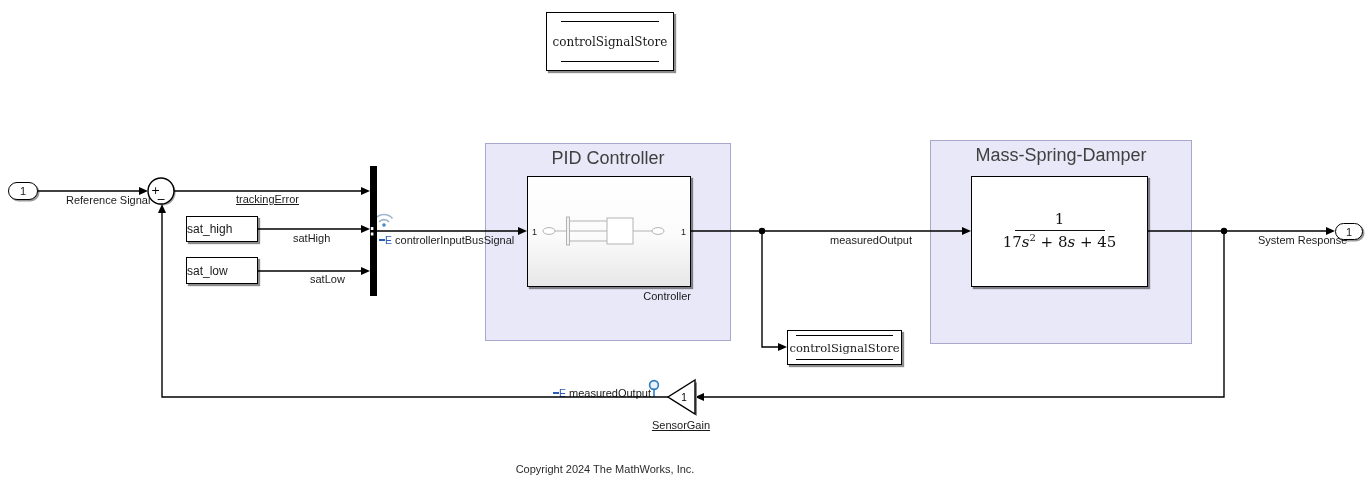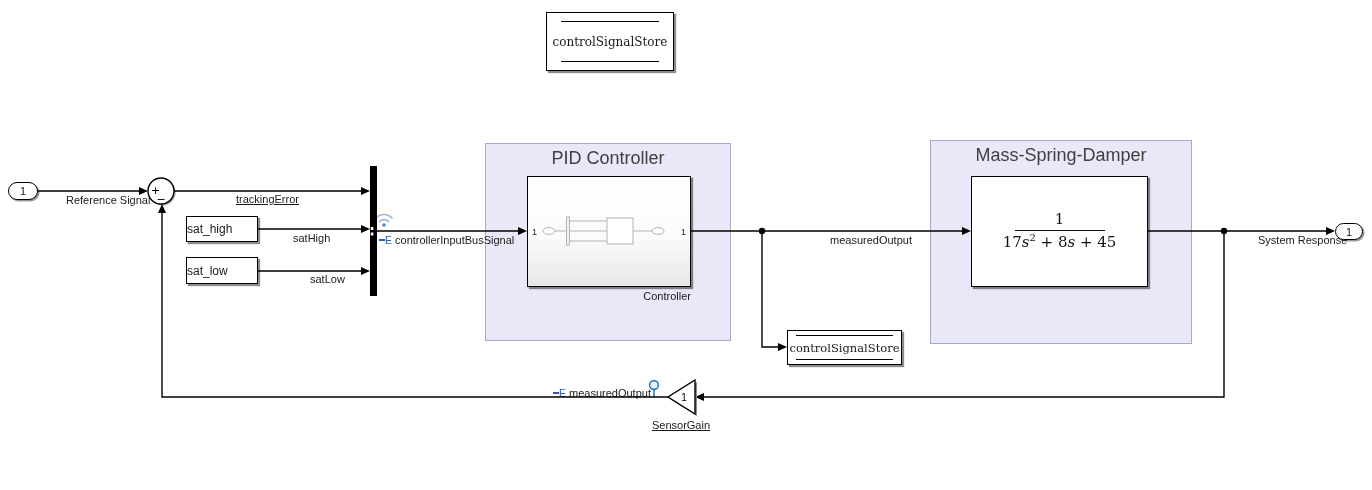--- a/index.html
+++ b/index.html
@@ -133,20 +133,21 @@
     <span>controlSignalStore</span>
     <div class="store-line" style="left:8px;right:8px;bottom:4px;"></div>
   </div>
 
   <div class="blk port-blk" style="left:1335px;top:223px;width:28px;height:17px;border-radius:8.5px;">
     <span>1</span>
   </div>
 
   <div class="blk-caption" style="left:625px;top:419px;width:112px;text-decoration:underline;">SensorGain</div>
 
+  <div class="sig-label" style="left:450px;top:463px;width:310px;text-align:center;color:#2b2b2b;">Copyright 2024 The MathWorks, Inc.</div>
 
   <svg id="wires" width="1372" height="490" viewBox="0 0 1372 490">
     <g stroke="#000" stroke-width="1.4" fill="none">
       <line x1="38" y1="191" x2="139" y2="191"></line>
       <line x1="174" y1="191" x2="362" y2="191"></line>
       <line x1="258" y1="229" x2="362" y2="229"></line>
       <line x1="258" y1="271" x2="362" y2="271"></line>
       <line x1="377" y1="231" x2="519" y2="231"></line>
       <line x1="691" y1="231" x2="963" y2="231"></line>
       <polyline points="762,231 762,347 779,347"></polyline>

